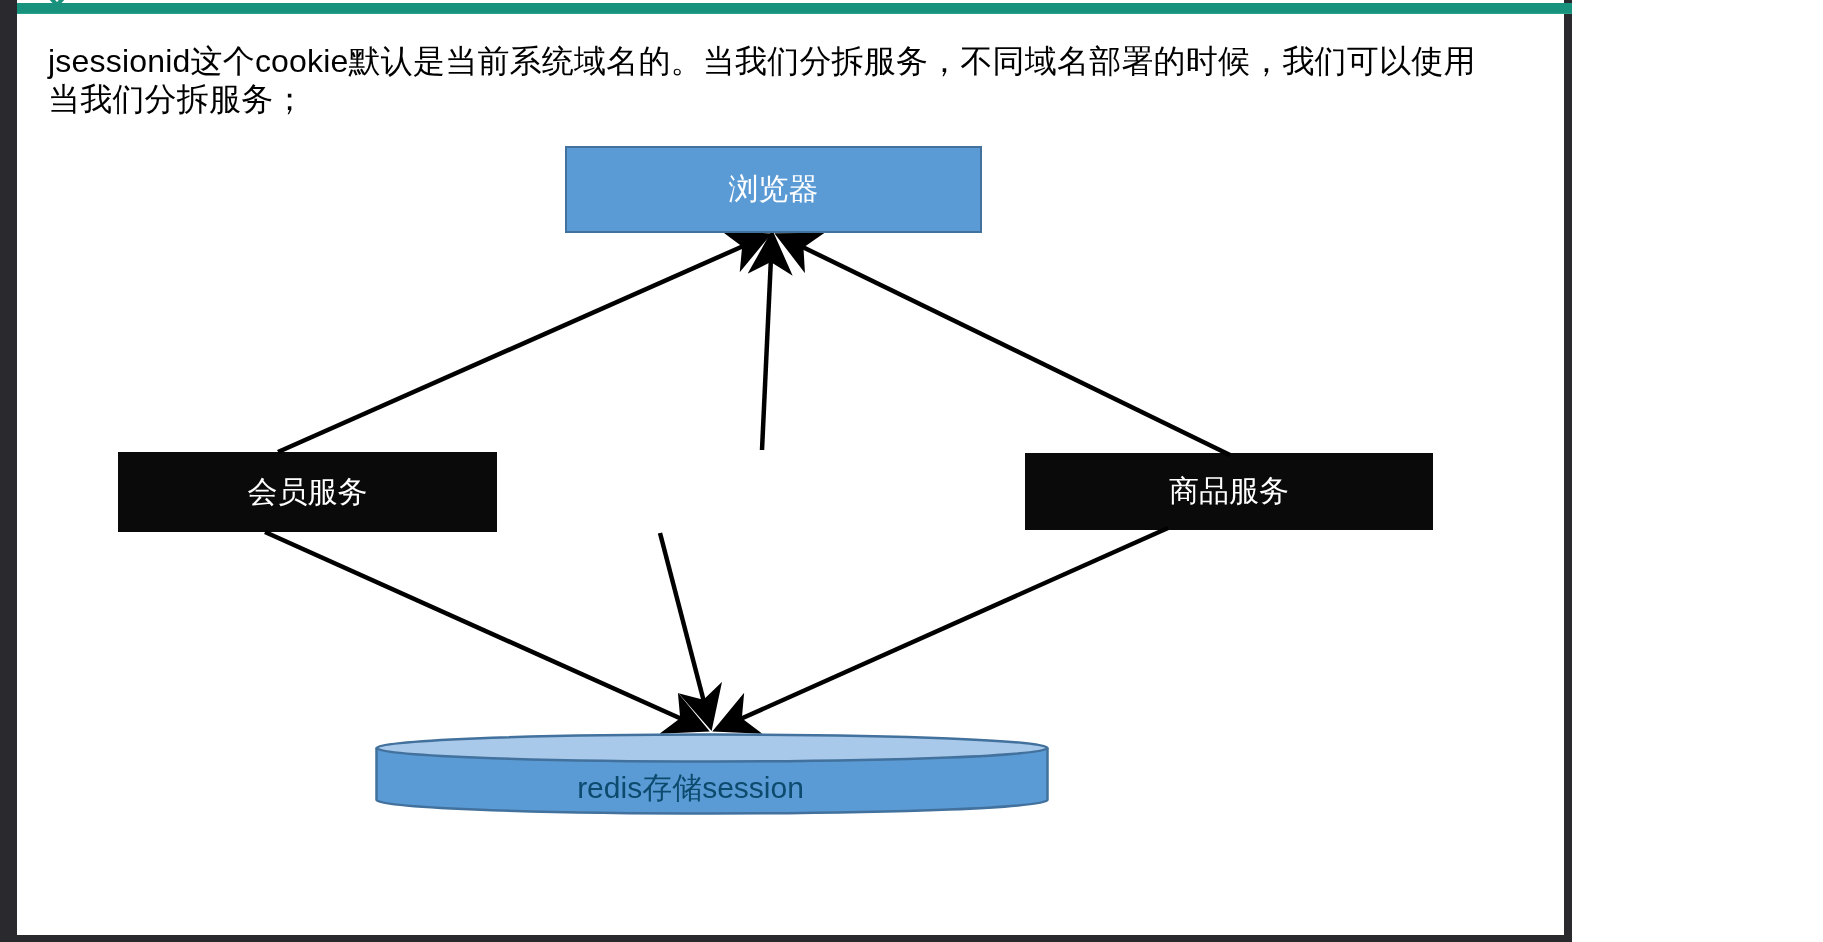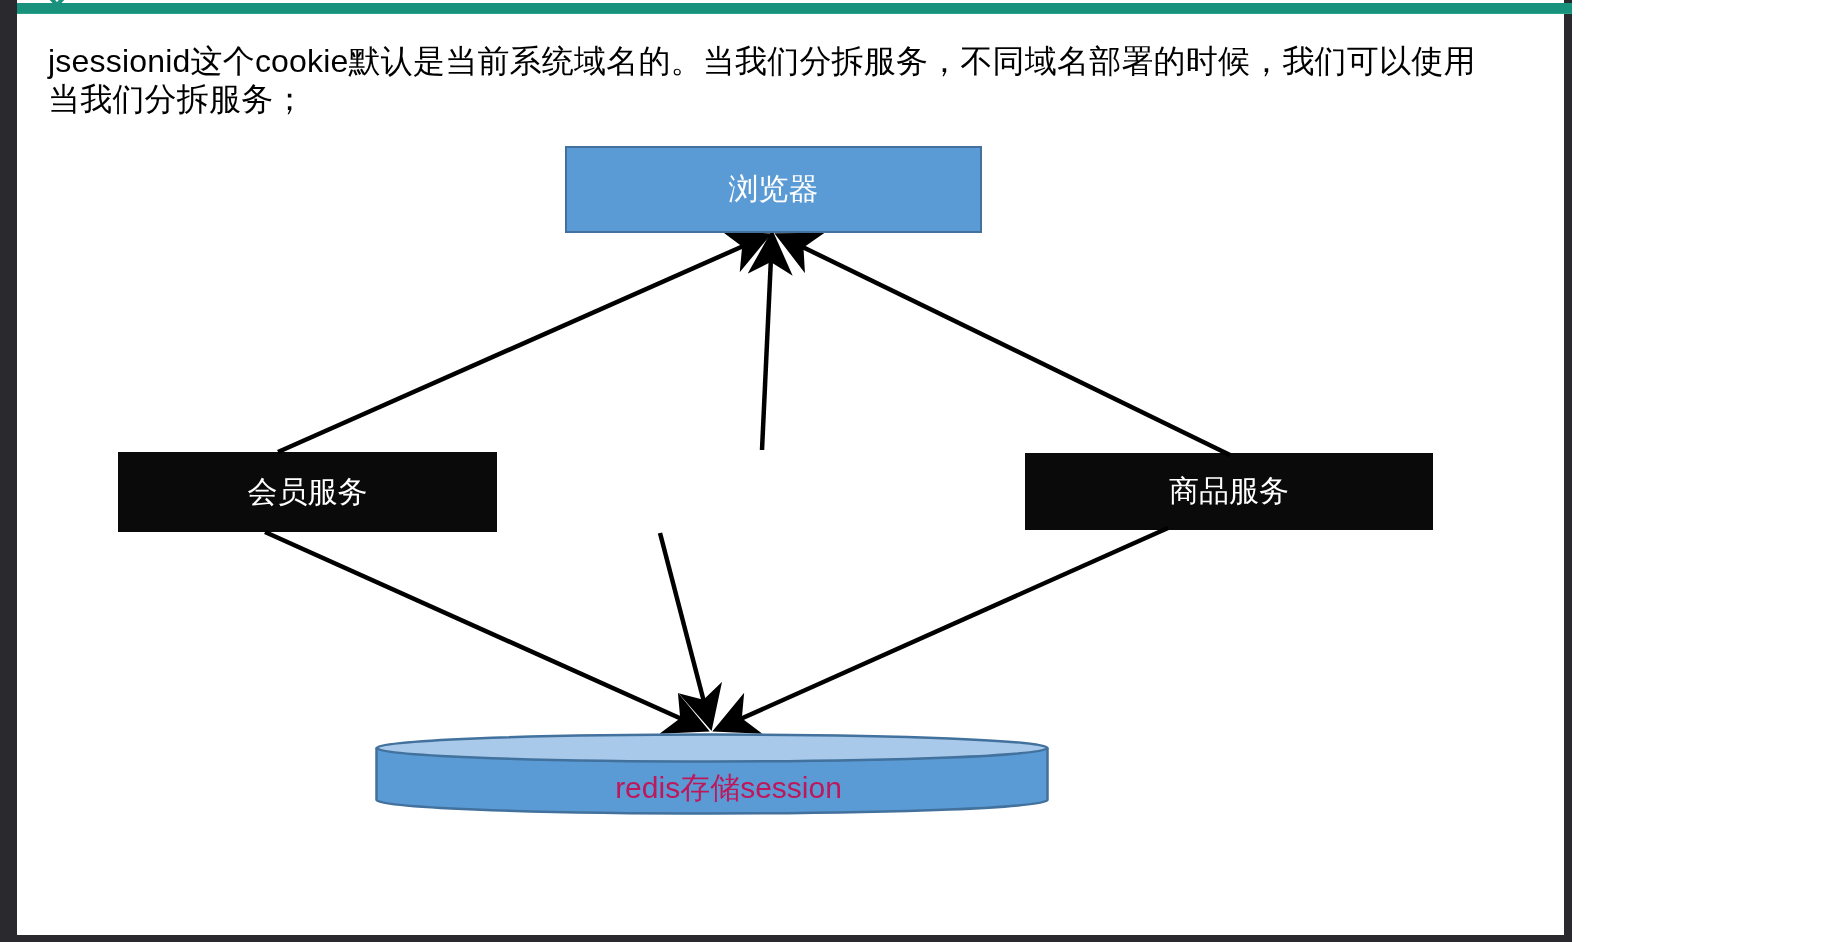--- a/index.html
+++ b/index.html
@@ -17,21 +17,21 @@
   .intro{position:absolute;left:48px;top:42px;width:1600px;color:#000;font-size:32px;line-height:38px;letter-spacing:0.2px;}
 
   
   .node{position:absolute;display:flex;align-items:center;justify-content:center;box-sizing:border-box;color:#fff;font-size:30px;}
   .browser-box{left:565px;top:146px;width:417px;height:87px;background:var(--node-blue);border:2px solid var(--node-blue-border);z-index:1;}
   .cookie-box{left:900px;top:174px;width:484px;height:57px;background:var(--cookie-orange);z-index:2;white-space:pre;font-size:29px;}
   .svc{background:var(--node-black);}
   .svc-member{left:78px;top:452px;width:379px;height:80px;margin-left:40px;}
   .svc-order{left:523px;top:450px;width:400px;height:83px;}
   .svc-product{left:1025px;top:453px;width:408px;height:77px;align-items:center;}
-  .redis-label{position:absolute;left:393px;top:768px;width:671px;text-align:center;color:#be185d;font-size:30px;z-index:2;}
+  .redis-label{position:absolute;left:355px;top:768px;width:671px;text-align:center;color:#0c4a6e;font-size:30px;z-index:2;}
 
   svg.layer{position:absolute;left:0;top:0;z-index:1;}
 </style>
 </head>
 <body>
 
 <div id="stage">
 
   <div class="left-strip"></div>
   <div class="right-strip"></div>

